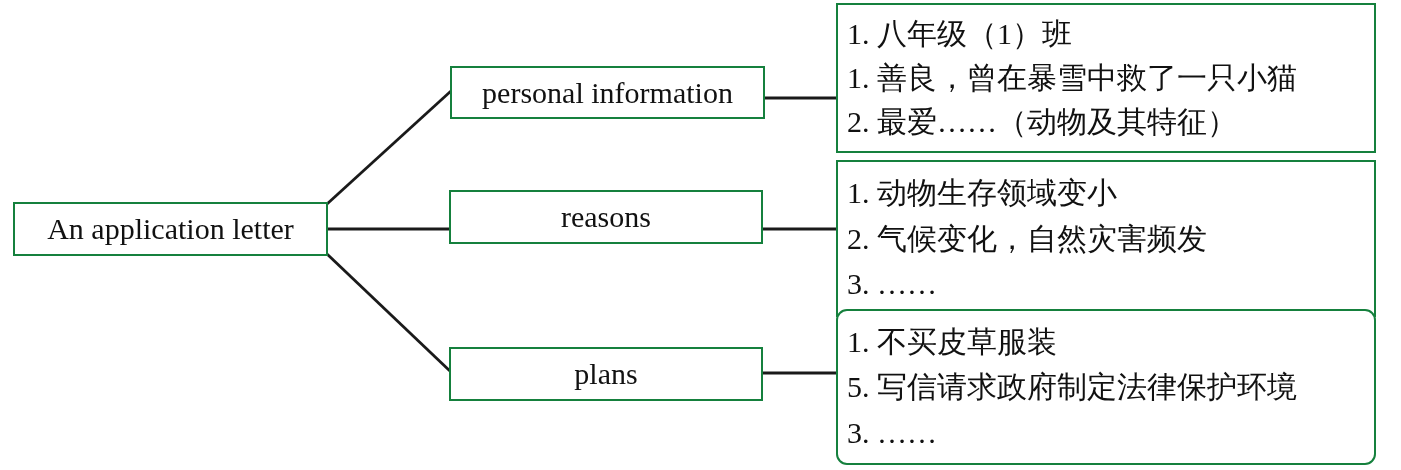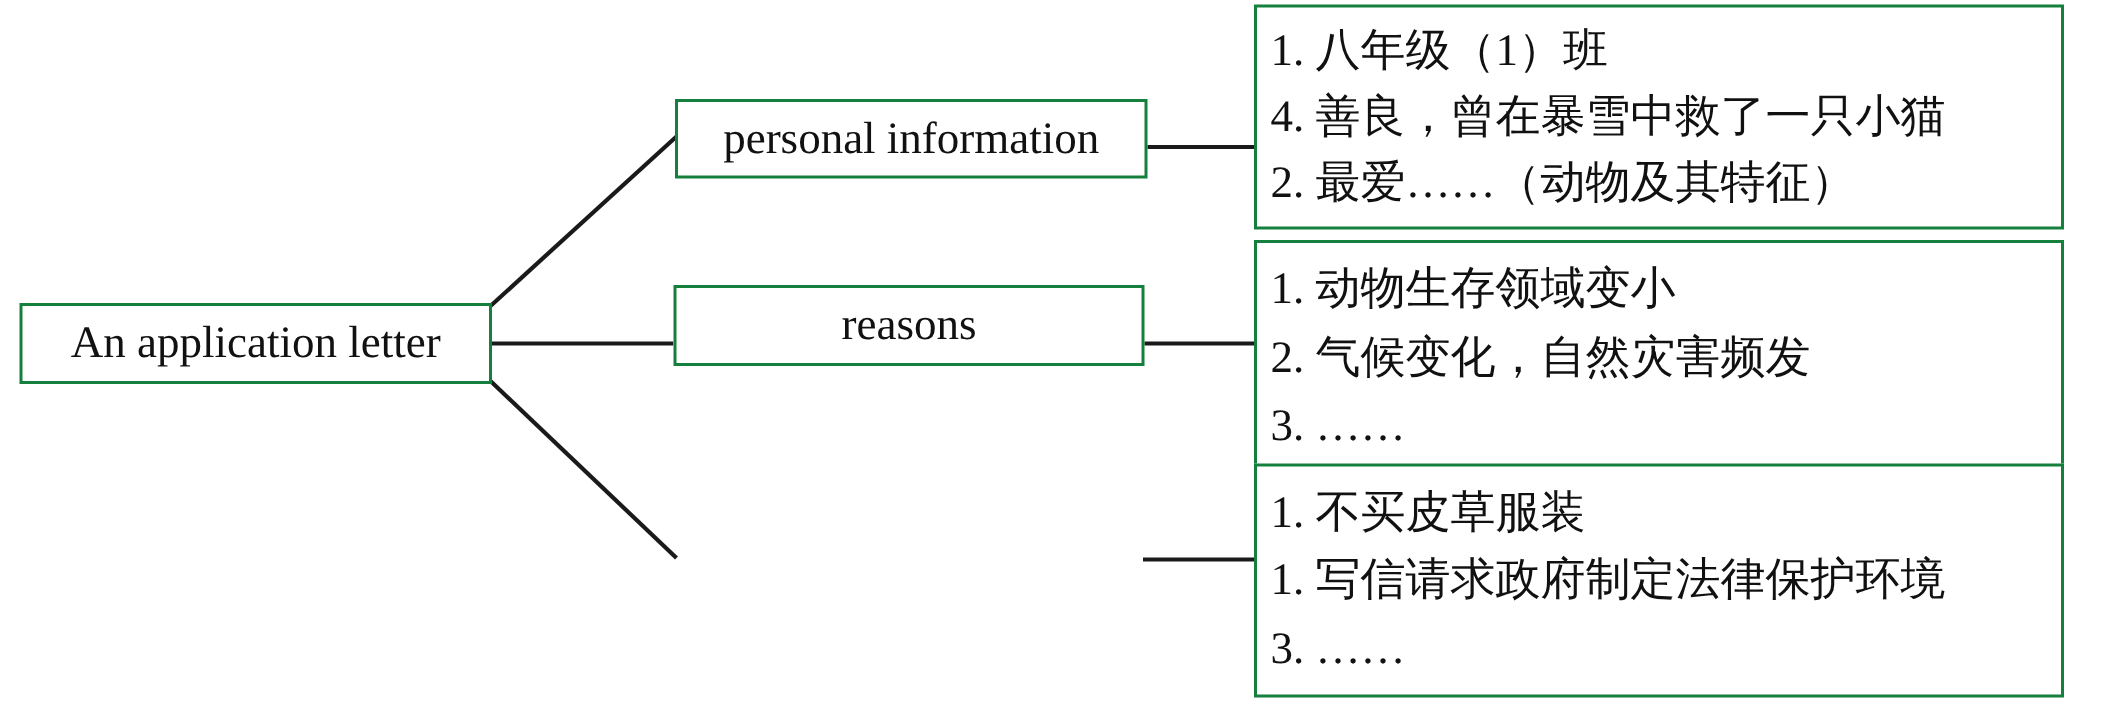--- a/index.html
+++ b/index.html
@@ -40,21 +40,21 @@
   .detail-line {
     white-space: nowrap;
     line-height: 1.0;
   }
   #root-box  { left: 13px;  top: 202px; width: 315px; height: 54px; }
   #branch-personal { left: 450px; top: 66px;  width: 315px; height: 53px; }
   #branch-reasons  { left: 449px; top: 190px; width: 314px; height: 54px; }
   #branch-plans    { left: 449px; top: 347px; width: 314px; height: 54px; }
   #detail-personal { left: 836px; top: 3px;   width: 540px; height: 150px; }
   #detail-reasons  { left: 836px; top: 160px; width: 540px; height: 157px; }
-  #detail-plans    { left: 836px; top: 309px; width: 540px; height: 156px; }
+  #detail-plans    { left: 836px; top: 309px; width: 540px; height: 156px; border-radius: 11px; }
   #connector-layer {
     position: absolute;
     left: 0; top: 0;
     width: 1401px;
     height: 470px;
     pointer-events: none;
   }
   #connector-layer line {
     stroke: #1a1a1a;
     stroke-width: 2.8;
@@ -79,32 +79,35 @@
   </div>
 
   <div id="branch-personal" class="box label-box">
     <span>personal information</span>
   </div>
 
   <div id="branch-reasons" class="box label-box">
     <span>reasons</span>
   </div>
 
+  <div id="branch-plans" class="box label-box">
+    <span>plans</span>
+  </div>
 
   <div id="detail-personal" class="box detail-box">
     <div class="detail-line">1. 八年级（1）班</div>
-    <div class="detail-line">4. 善良，曾在暴雪中救了一只小猫</div>
+    <div class="detail-line">1. 善良，曾在暴雪中救了一只小猫</div>
     <div class="detail-line">2. 最爱……（动物及其特征）</div>
   </div>
 
   <div id="detail-reasons" class="box detail-box">
     <div class="detail-line">1. 动物生存领域变小</div>
     <div class="detail-line">2. 气候变化，自然灾害频发</div>
     <div class="detail-line">3. ……</div>
   </div>
 
   <div id="detail-plans" class="box detail-box">
     <div class="detail-line">1. 不买皮草服装</div>
-    <div class="detail-line">1. 写信请求政府制定法律保护环境</div>
+    <div class="detail-line">5. 写信请求政府制定法律保护环境</div>
     <div class="detail-line">3. ……</div>
   </div>
 
 </div>
 
 </body></html>

